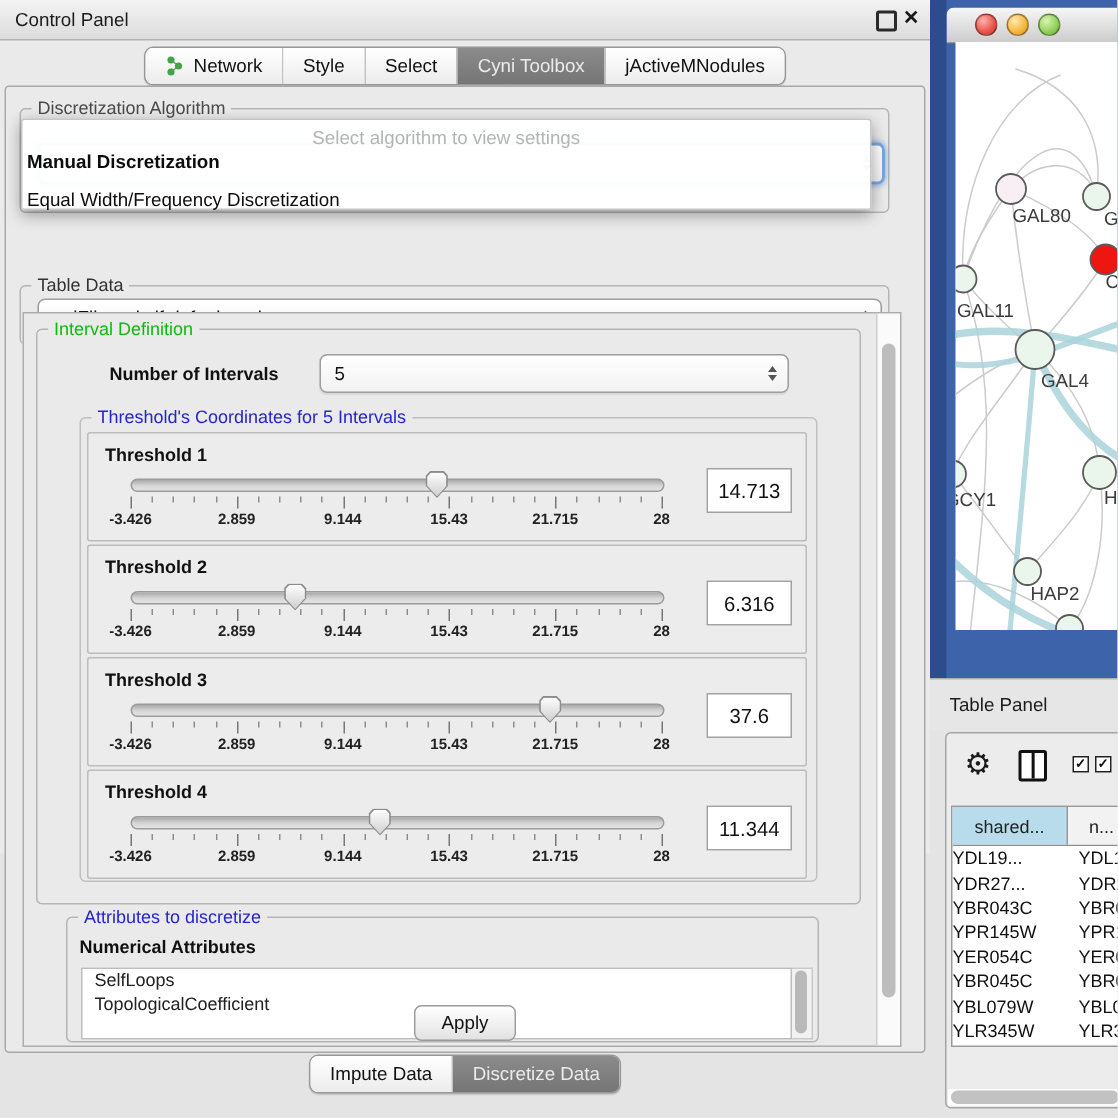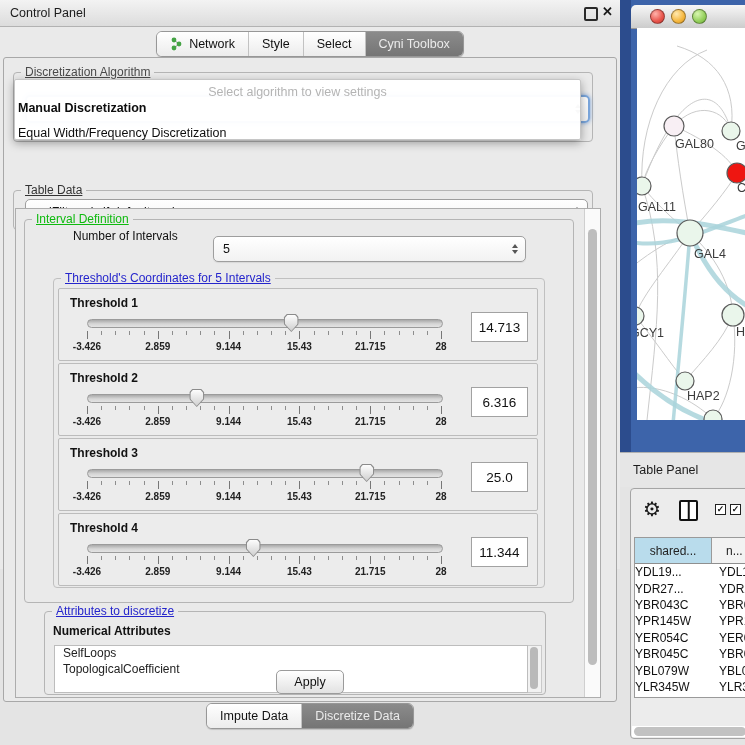--- a/index.html
+++ b/index.html
@@ -17,21 +17,21 @@
   .pill-tab{display:flex;align-items:center;padding:0 13px;font-size:12.5px;color:#111;background:linear-gradient(#ffffff,#ececec);border-right:1px solid #c2c2c2;white-space:nowrap;}
   .pill-tab:last-child{border-right:none;}
   .pill-tab.selected{background:linear-gradient(#8b8b8b,#757575);color:#ebebeb;}
   #cp-tabbar{left:0;top:31px;width:620px;text-align:center;}
   #cp-bottomtabs{left:0;top:703px;width:620px;text-align:center;}
   .net-glyph{width:13px;height:14px;margin-right:6px;}
 
   #cp-main{left:3px;top:57px;width:612px;height:643px;border:1px solid #a8a8a8;border-radius:3px;background:#eaeaea;}
 
   .groupbox{position:absolute;border:1px solid #b5b5b5;border-radius:4px;}
-  .grouplabel{position:absolute;top:-8px;left:7px;background:#eaeaea;padding:0 4px;font-size:12px;white-space:nowrap;text-decoration:underline;}
+  .grouplabel{position:absolute;top:-8px;left:7px;background:#eaeaea;padding:0 4px;font-size:12px;white-space:nowrap;}
 
   
   .combo{position:absolute;background:linear-gradient(#ffffff,#f2f2f2);border:1px solid #9e9e9e;border-radius:5px;font-size:12.5px;color:#111;display:flex;align-items:center;padding-left:9px;box-shadow:0 1px 1px rgba(0,0,0,.08);}
   .combo .steppers{position:absolute;right:7px;top:50%;transform:translateY(-50%);display:flex;flex-direction:column;gap:2px;}
   .combo .steppers i{width:0;height:0;border-left:3.5px solid transparent;border-right:3.5px solid transparent;}
   .combo .steppers i.up{border-bottom:4px solid #555;}
   .combo .steppers i.dn{border-top:4px solid #555;}
   #algo-combo{border:2px solid #7aa6dc;box-shadow:0 0 4px rgba(90,140,210,.8);}
 
   
@@ -125,20 +125,23 @@
         </div>
         <div class="pill-tab">
           <span>Style</span>
         </div>
         <div class="pill-tab">
           <span>Select</span>
         </div>
         <div class="pill-tab selected">
           <span>Cyni Toolbox</span>
         </div>
+        <div class="pill-tab">
+          <span>jActiveMNodules</span>
+        </div>
       </div>
   </div>
 
   <div id="cp-main" class="abs">
 
     <div class="groupbox" id="algo-group" style="left:9px;top:14px;width:578px;height:68px;">
       <span class="grouplabel" style="color:#4a4a4a;">Discretization Algorithm</span>
       <div class="combo" id="algo-combo" style="left:11px;top:22px;width:552px;height:24px;">
         <span class="steppers">
             <i class="up"></i>
@@ -160,21 +163,21 @@
         <span class="steppers">
             <i class="up"></i>
             <i class="dn"></i>
           </span>
       </div>
     </div>
 
     <div id="scrollpane" class="abs">
       <div class="groupbox" id="interval-group" style="left:8px;top:10px;width:548px;height:382px;">
         <span class="grouplabel" style="color:#0fba0f;">Interval Definition</span>
-        <div class="abs" style="left:48px;top:9px;font-size:12px;font-weight:normal;color:#111;">Number of Intervals</div>
+        <div class="abs" style="left:48px;top:22px;font-size:12px;font-weight:bold;color:#111;">Number of Intervals</div>
         <div class="combo" style="left:188px;top:16px;width:302px;height:24px;">
           <span>5</span>
           <span class="steppers">
               <i class="up"></i>
               <i class="dn"></i>
             </span>
         </div>
         <div class="groupbox" id="thresholds-group" style="left:28px;top:58px;width:490px;height:308px;border-color:#c0c0c0;">
           <span class="grouplabel" style="color:#2525cc;">Threshold's Coordinates for 5 Intervals</span>
           <div class="abs" id="threshold-rows" style="left:4px;top:9px;width:480px;">
@@ -301,21 +304,21 @@
                   </div>
                   <div class="ticklabels">
                     <span class="ticklabel" style="left: 0%;">-3.426</span>
                     <span class="ticklabel" style="left: 20%;">2.859</span>
                     <span class="ticklabel" style="left: 40%;">9.144</span>
                     <span class="ticklabel" style="left: 60%;">15.43</span>
                     <span class="ticklabel" style="left: 80%;">21.715</span>
                     <span class="ticklabel" style="left: 100%;">28</span>
                   </div>
                 </div>
-                <div class="value-box">25.0</div>
+                <div class="value-box">37.6</div>
               </div>
               <div class="th-row">
                 <div class="th-label">Threshold 4</div>
                 <div class="slider-wrap">
                   <div class="track"></div>
                   <div class="handle" style="left: 46.9993%;"></div>
                   <div class="ticks">
                     <div class="tick major" style="left: 0%;"></div>
                     <div class="tick" style="left: 4%;"></div>
                     <div class="tick" style="left: 8%;"></div>

